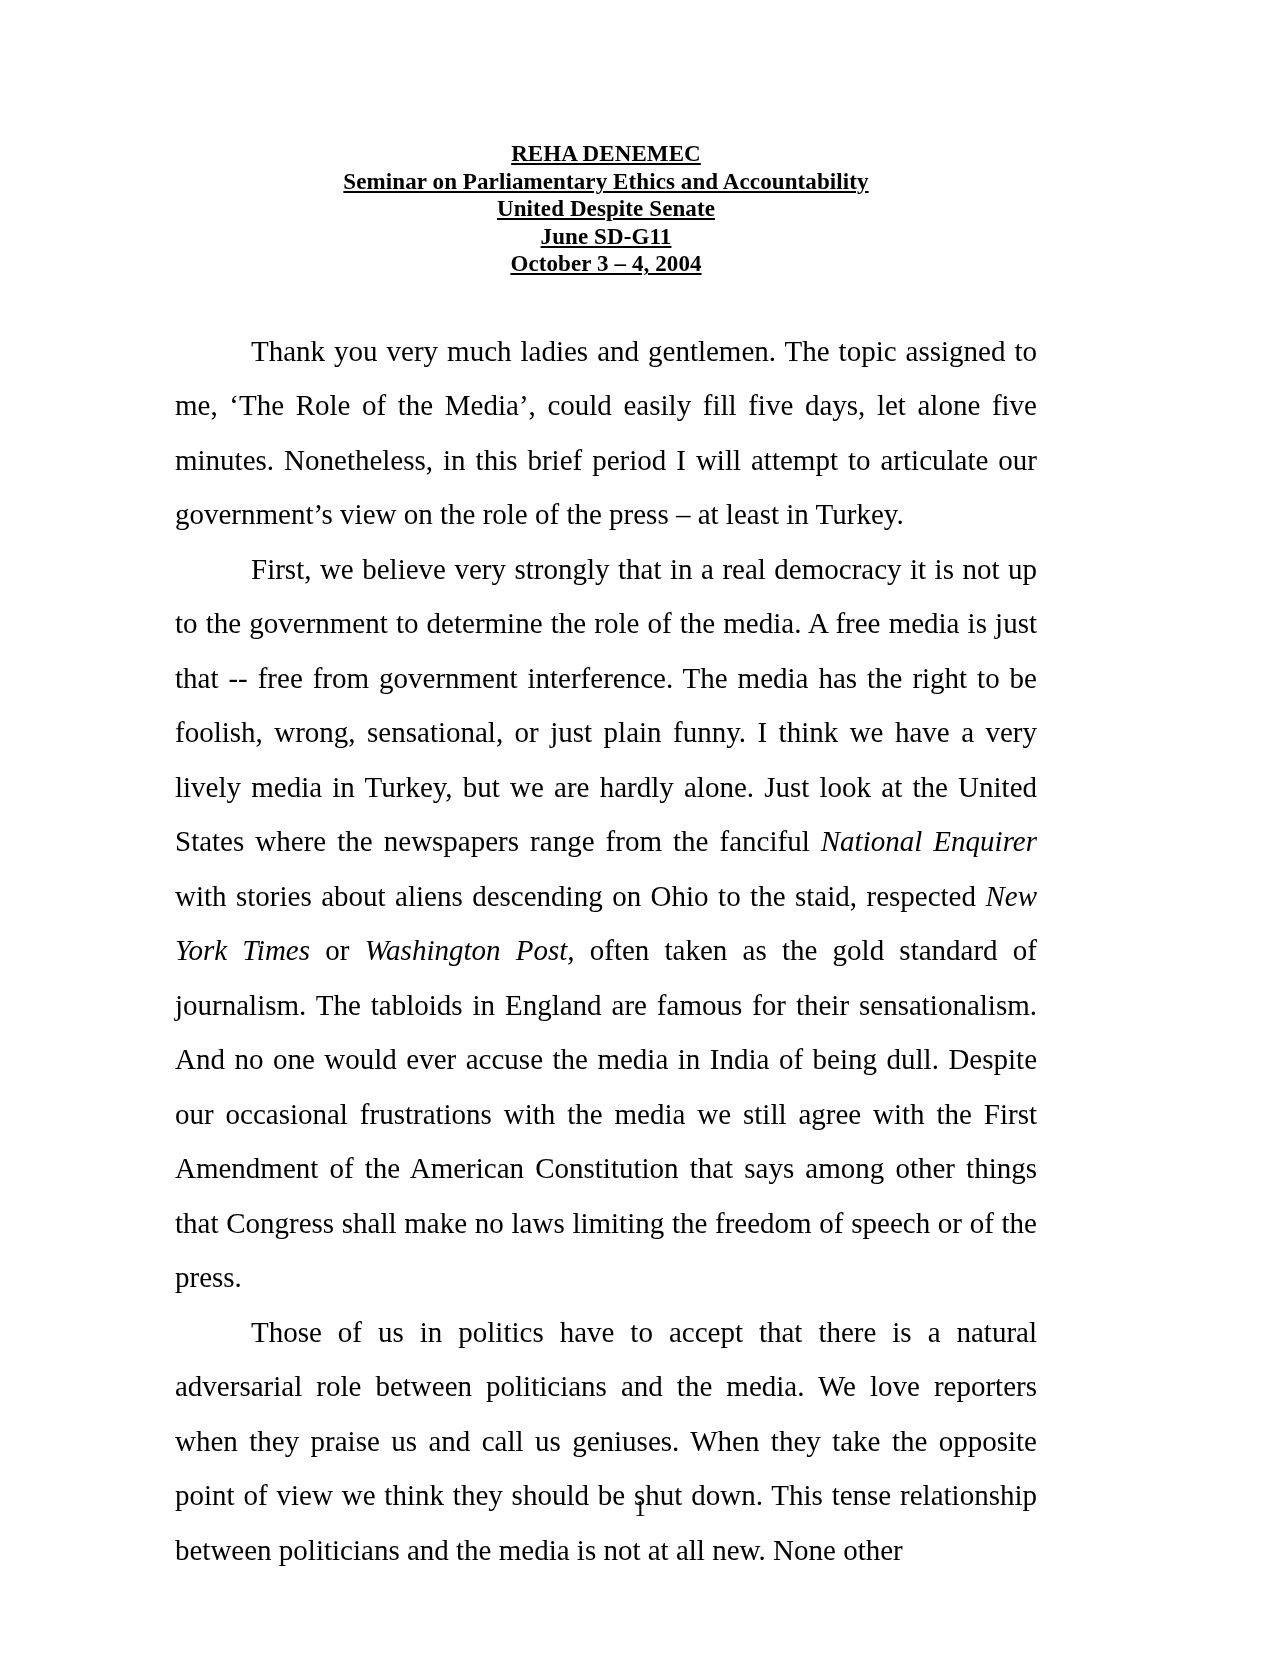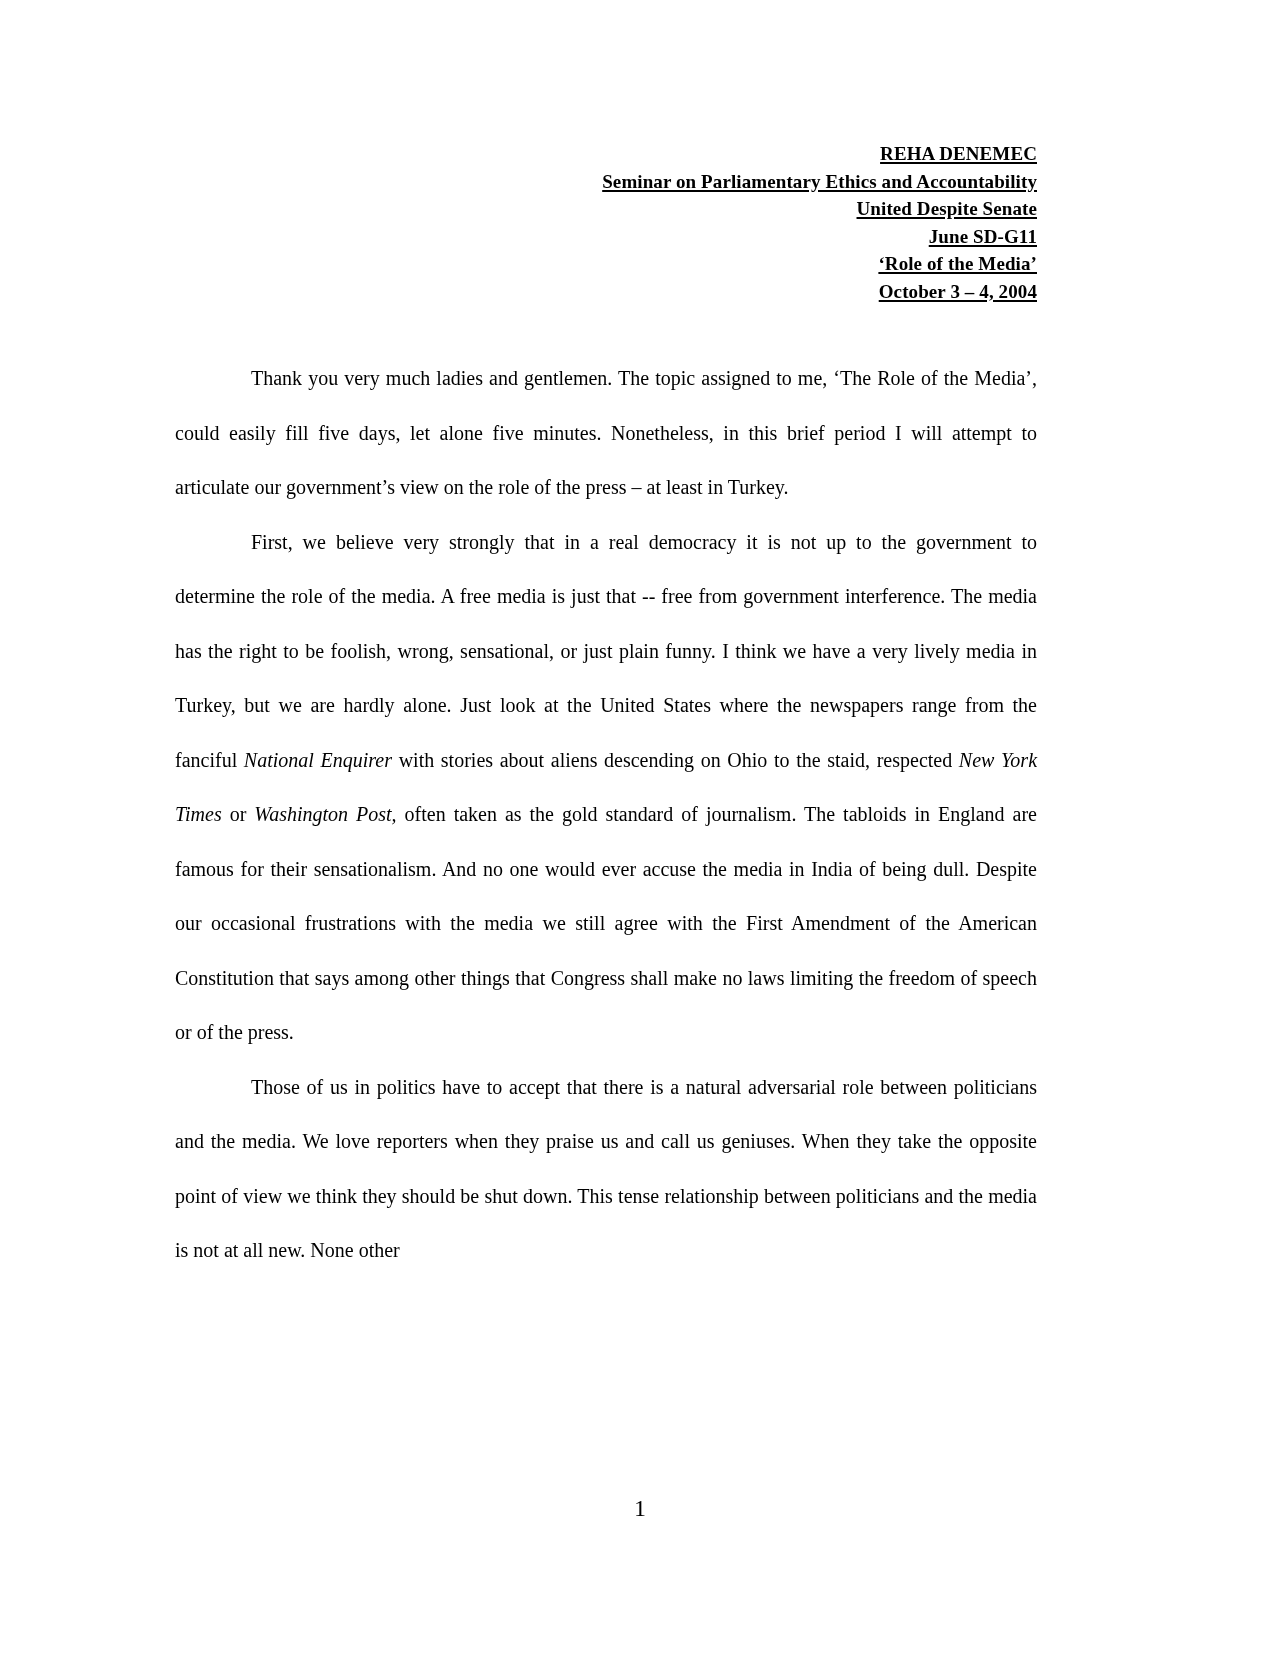--- a/index.html
+++ b/index.html
@@ -22,23 +22,23 @@
   }
   .content {
     position: absolute;
     left: 175px;
     top: 140px;
     width: 862px;
   }
 
   
   .heading {
-    text-align: right;
+    text-align: center;
     font-weight: bold;
-    font-size: 19px;
+    font-size: 23px;
     line-height: 27.5px;
     letter-spacing: 0.1px;
   }
   .heading .hline {
     display: block;
     white-space: nowrap;
   }
   .heading .hline > span {
     text-decoration: underline;
     text-underline-offset: 2px;
@@ -46,21 +46,21 @@
   }
 
   
   .body-text {
     margin-top: 46px;
   }
   p.para {
     margin: 0 0 0 0;
     text-align: justify;
     text-justify: inter-word;
-    font-size: 20px;
+    font-size: 29px;
     line-height: 54.5px;
     text-indent: 76px;
     hyphens: none;
   }
   p.para + p.para {
     margin-top: 0px;
   }
   p.para i, p.para em {
     font-style: italic;
   }
@@ -81,21 +81,20 @@
 
 <div class="page">
 
   <div class="content">
 
     <div class="heading">
       <div class="hline"><span>REHA DENEMEC</span></div>
       <div class="hline"><span>Seminar on Parliamentary Ethics and Accountability</span></div>
       <div class="hline"><span>United Despite Senate</span></div>
       <div class="hline"><span>June SD-G11</span></div>
-      <div class="hline"><span>‘Role of the Media’</span></div>
       <div class="hline"><span>October 3 – 4, 2004</span></div>
     </div>
 
     <div class="body-text">
       <p class="para"><span>Thank you very much ladies and gentlemen. The topic assigned to me, ‘The Role of the Media’, could easily fill five days, let alone five minutes. Nonetheless, in this brief period I will attempt to articulate our government’s view on the role of the press – at least in Turkey.</span></p>
       <p class="para"><span>First, we believe very strongly that in a real democracy it is not up to the government to determine the role of the media. A free media is just that -- free from government interference.  The media has the right to be foolish, wrong, sensational, or just plain funny. I think we have a very lively media in Turkey, but we are hardly alone. Just look at the United States where the newspapers range from the fanciful </span><i>National Enquirer</i><span> with stories about aliens descending on Ohio to the staid, respected </span><i>New York Times</i><span> or </span><i>Washington Post,</i><span> often taken as the gold standard of journalism. The tabloids in England are famous for their sensationalism. And no one would ever accuse the media in India of being dull. Despite our occasional frustrations with the media we still agree with the First Amendment of the American Constitution that says among other things that Congress shall make no laws limiting the freedom of speech or of the press.</span></p>
       <p class="para"><span>Those of us in politics have to accept that there is a natural adversarial role between politicians and the media. We love reporters when they praise us and call us geniuses. When they take the opposite point of view we think they should be shut down. This tense relationship between politicians and the media is not at all new. None other</span></p>
     </div>
 
   </div>

